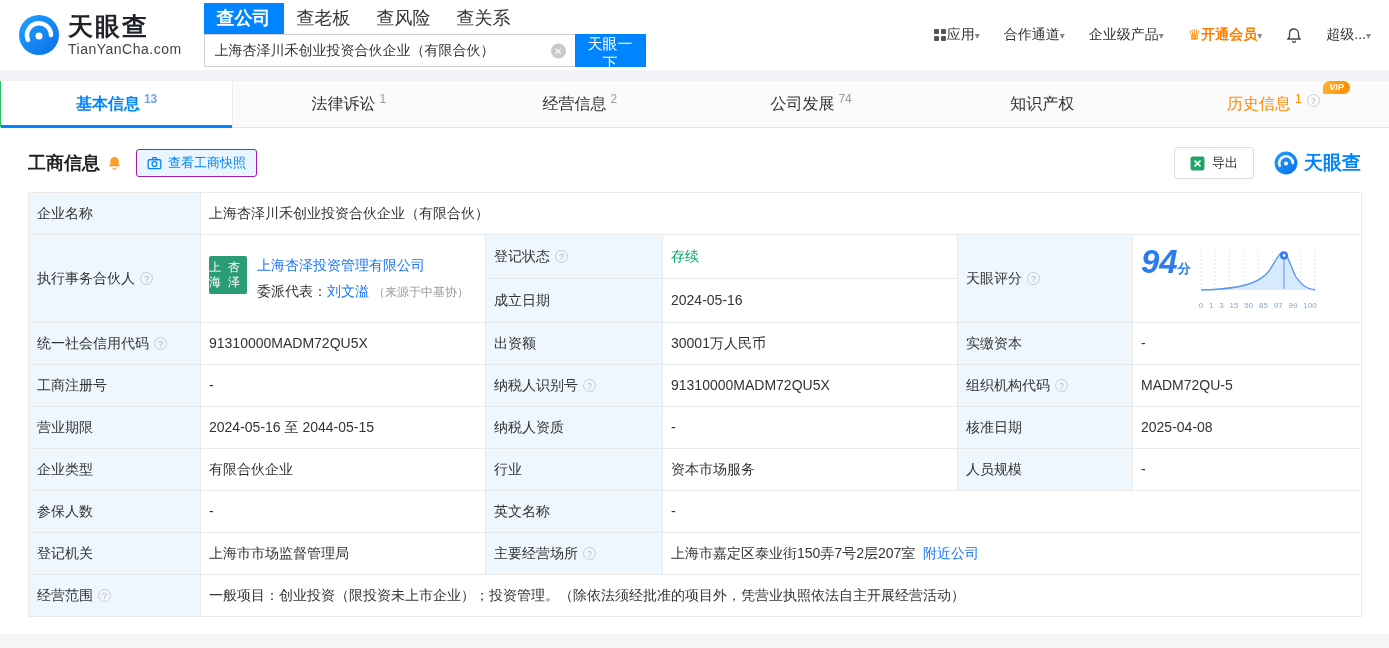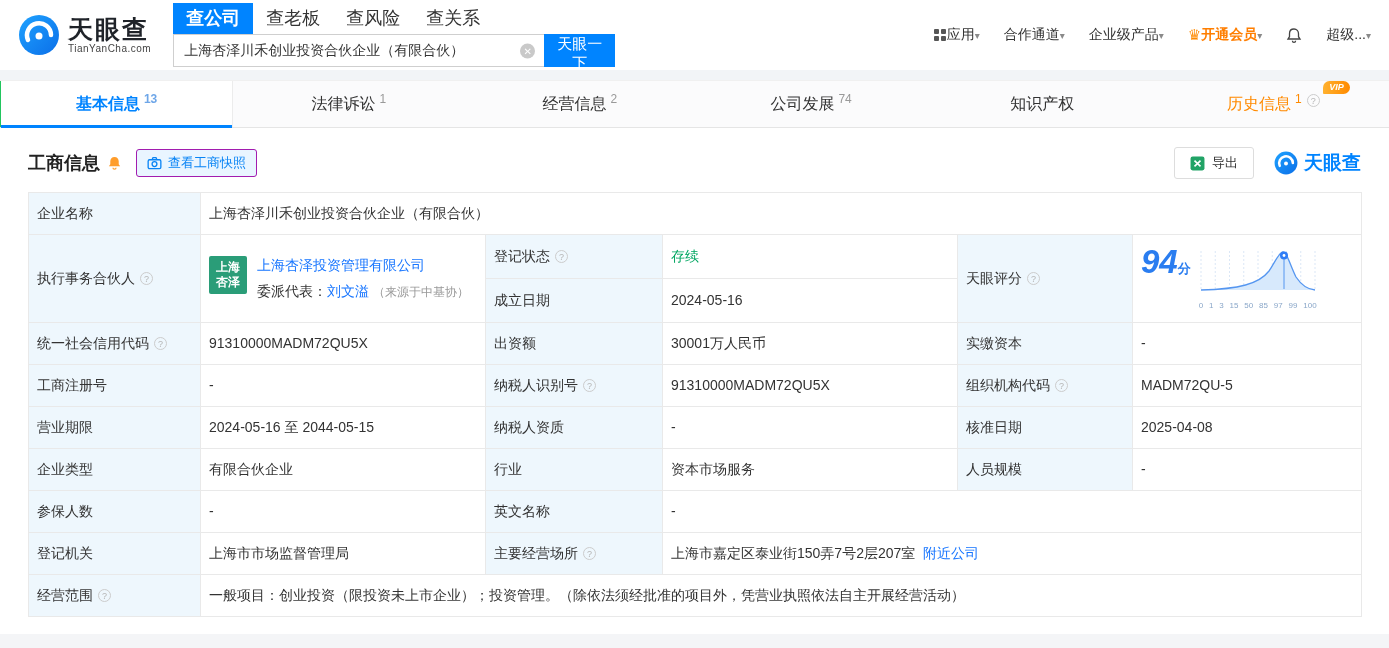--- a/index.html
+++ b/index.html
@@ -11,21 +11,21 @@
   }
   a { text-decoration:none; }
   .link { color:#1775ff; cursor:pointer; }
   .gray { color:#999; font-size:12px; }
   .green { color:#00a661; }
 
   
   .top { height:70px; display:flex; align-items:center; padding:0 18px; }
   .logo { display:flex; align-items:center; gap:8px; cursor:pointer; }
   .logo-cn { font-size:25px; font-weight:bold; color:#1f2329; letter-spacing:2px; line-height:1.1; }
-  .logo-en { font-size:10px; color:#444; letter-spacing:.5px; }
+  .logo-en { font-size:14px; color:#444; letter-spacing:.5px; }
   .slogan { margin-left:12px; background:#e60113; color:#fff; font-size:12.5px; font-weight:bold;
             padding:6px 10px; line-height:1.55; white-space:nowrap; }
   .slogan .l1 { letter-spacing:6.5px; margin-right:-6.5px; display:block; }
   .slogan .l2 { letter-spacing:.5px; display:block; }
 
   .searchbox { margin-left:22px; width:442px; }
   .stabs { display:flex; }
   .stab { font-size:18px; padding:3px 13px 4px; cursor:pointer; color:#333; }
   .stab.active { background:#0084ff; color:#fff; font-weight:bold; }
   .srow { display:flex; }
@@ -82,22 +82,22 @@
   
   .info-table { width:1333px; margin:0 28px; border-collapse:collapse; table-layout:fixed; font-size:14px; }
   .info-table td { border:1px solid #e9e9e9; padding:10px 8px; vertical-align:middle; line-height:1.5; }
   td.lbl { background:#eef7fd; color:#333; }
   .q { display:inline-block; width:13px; height:13px; line-height:12px; text-align:center;
        border:1px solid #ccc; border-radius:50%; color:#b5b5b5; font-size:9px;
        margin-left:5px; vertical-align:1px; cursor:pointer; }
 
   .partner { display:flex; gap:10px; }
   .plogo { width:38px; height:38px; background:#2a9d78; color:#fff; font-size:12px;
-           display:flex; flex-direction:column; align-items:center; justify-content:center;
-           border-radius:2px; flex-shrink:0; line-height:1.25; margin-top:3px;font-weight:bold; }
+           display:flex; flex-direction:row; align-items:center; justify-content:center;
+           border-radius:2px; flex-shrink:0; line-height:1.25; margin-top:3px; }
   .pinfo { line-height:1.8; }
 
   .scorewrap { display:flex; align-items:flex-start; gap:8px; }
   .scorenum { font-size:33px; font-weight:bold; font-style:italic; color:#2a7df0; line-height:1; }
   .scoreunit { font-size:13px; color:#2a7df0; font-weight:bold; }
   .chartbox { width:118px; }
   .ticks { display:flex; justify-content:space-between; font-size:8px; color:#8aa7c9; margin-top:1px; }
 
   .bottom-strip { position:absolute; left:0; right:0; bottom:0; height:14px; background:#f4f5f7; }
 </style>

